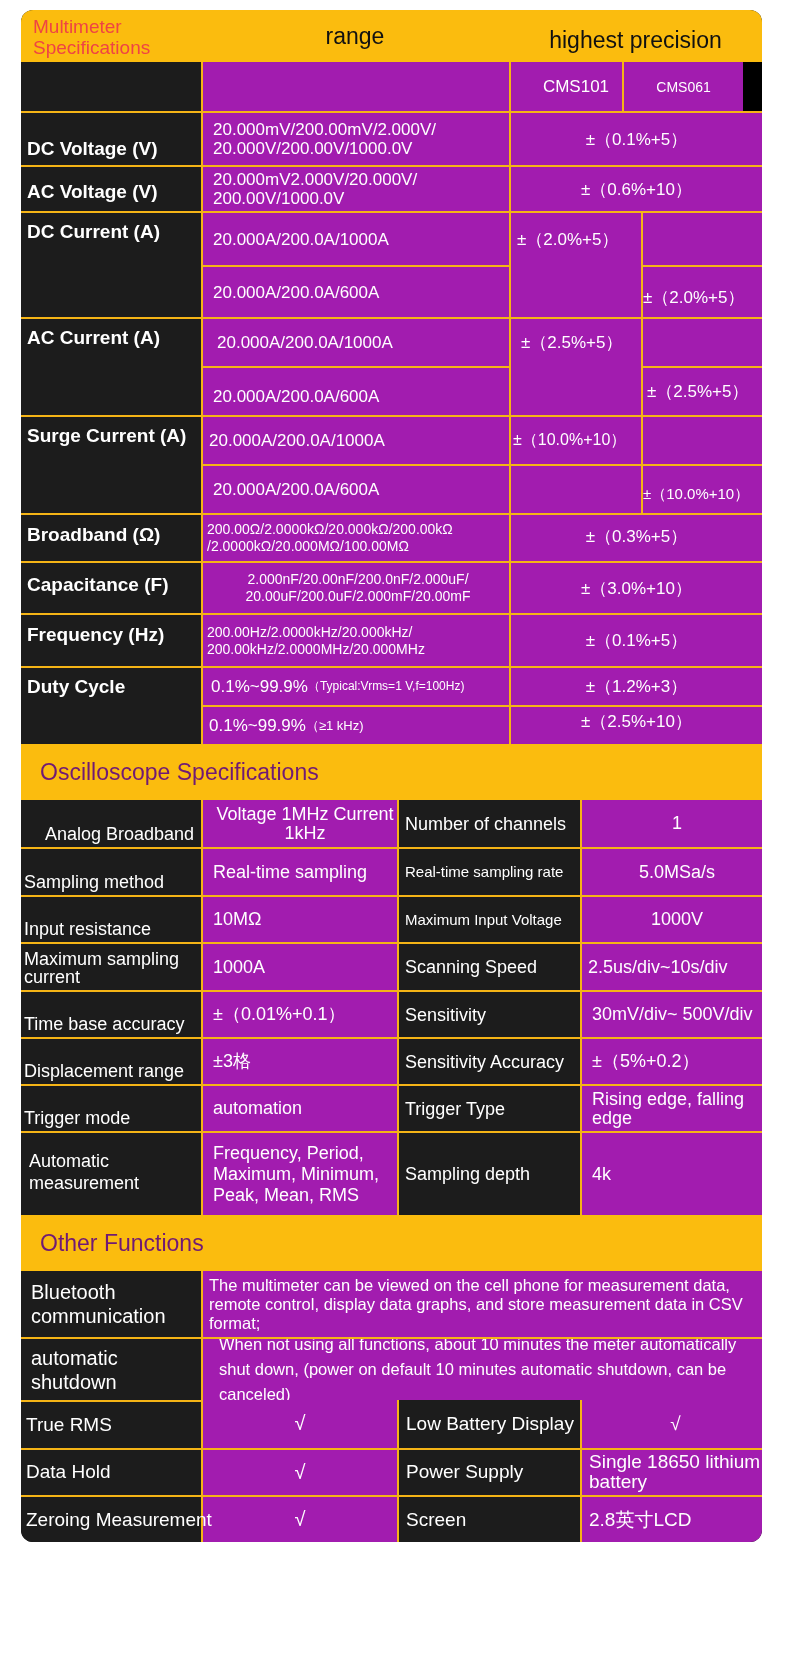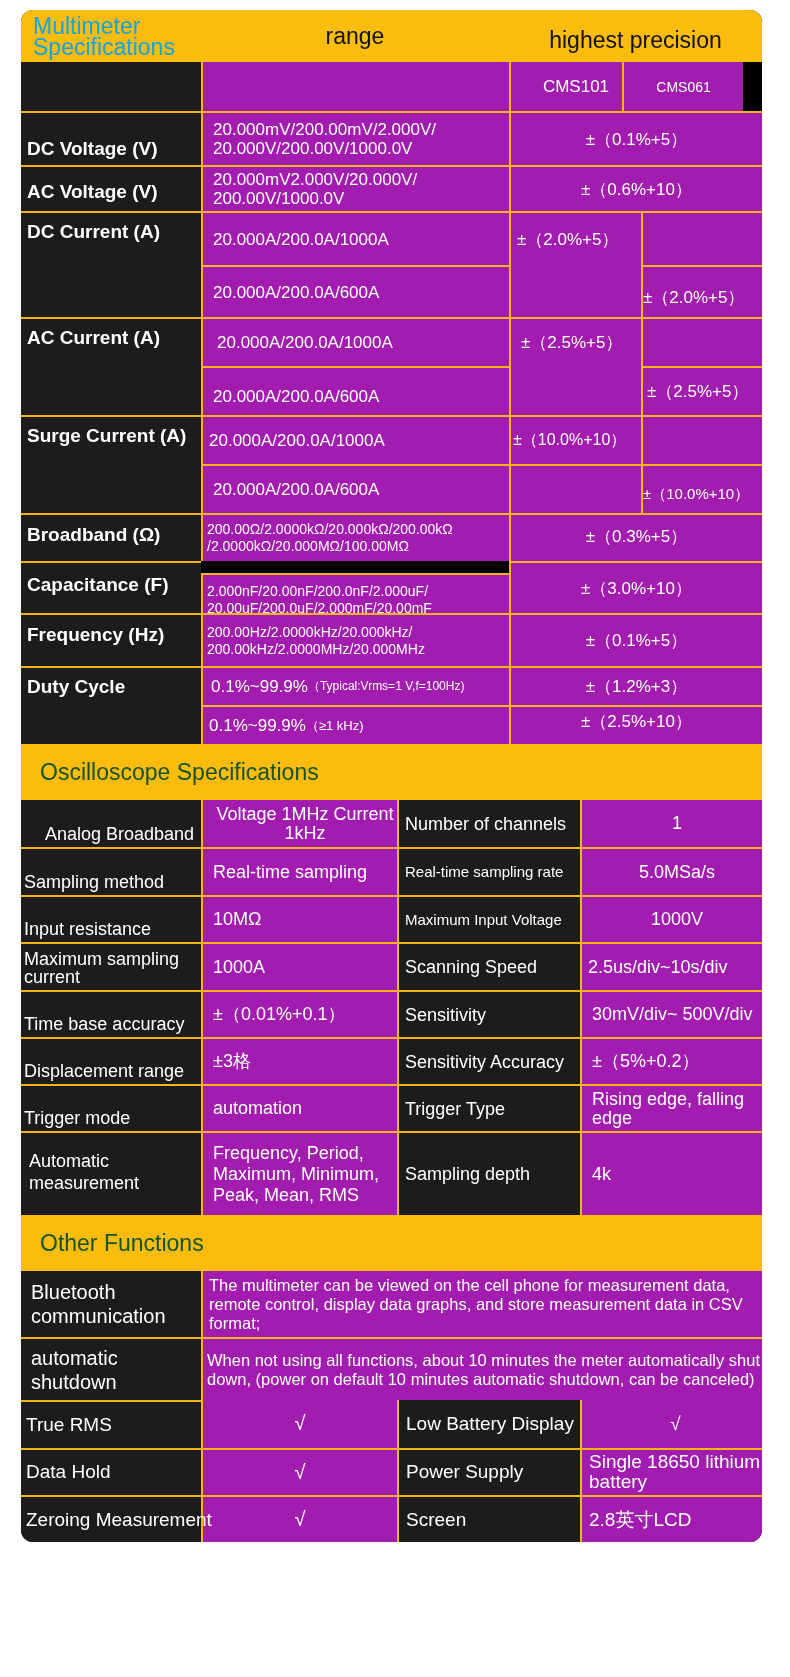--- a/index.html
+++ b/index.html
@@ -1,18 +1,18 @@
 <!DOCTYPE html>
 <html><head>
 <meta charset="utf-8">
 <style>
   html, body { margin: 0; padding: 0; background: #ffffff; }
   body { width: 790px; height: 1677px; position: relative; font-family: "Liberation Sans", "DejaVu Sans", sans-serif; }
   .sheet { position: absolute; left: 21px; top: 10px; width: 741px; border-radius: 12px; overflow: hidden; background: #000; }
-  .y { background: #fbbc0e; color: #14532d; }
+  .y { background: #fbbc0e; color: #701a75; }
   .c { position: absolute; box-sizing: border-box; color: #fff; display: flex; align-items: center; overflow: hidden; white-space: nowrap; }
   .g { background: #1c1c1c; }
   .b { background: #a21caf; }
   .bl { border-left: 2px solid #f5b416; }
   .bt { border-top: 2px solid #f5b416; }
   .ctr { justify-content: center; text-align: center; }
   .top { align-items: flex-start; padding-top: 8px; }
   .bot { align-items: flex-end; padding-bottom: 4px; }
   .lab { font-size: 19px; font-weight: bold; padding-left: 6px; }
   .val { font-size: 17px; padding-left: 10px; line-height: 19px; white-space: normal; }
@@ -22,21 +22,21 @@
   .oval { font-size: 18px; padding-left: 10px; line-height: 19px; white-space: normal; }
   .sechead { position: absolute; left: 0; width: 741px; box-sizing: border-box; padding-left: 19px; font-size: 23px; display: flex; align-items: center; }
   .tiny { font-size: 12px; }
 </style>
 </head>
 <body>
 
 <div class="sheet" style="height:1532px;">
 
   <div class="c y" style="left:0;top:0;width:741px;height:52px;"></div>
-  <div class="c" style="left:12px;top:2px;width:170px;height:50px;color:#0ea5e9;font-size:23px;line-height:21px;white-space:normal;">Multimeter Specifications</div>
+  <div class="c" style="left:12px;top:2px;width:170px;height:50px;color:#ef4444;font-size:19px;line-height:21px;white-space:normal;">Multimeter Specifications</div>
   <div class="c ctr" style="left:180px;top:0;width:308px;height:52px;color:#111;font-size:23px;">range</div>
   <div class="c ctr" style="left:488px;top:4px;width:253px;height:52px;color:#111;font-size:23px;">highest precision</div>
 
   <div class="c g" style="left:0;top:52px;width:180px;height:49px;"></div>
   <div class="c b bl" style="left:180px;top:52px;width:308px;height:49px;"></div>
   <div class="c b bl ctr" style="left:488px;top:52px;width:132px;height:49px;font-size:17px;">CMS101</div>
   <div class="c b bl ctr" style="left:601px;top:52px;width:121px;height:49px;font-size:14px;">CMS061</div>
 
   <div class="c g bt lab" style="left:0;top:101px;width:180px;height:54px;padding-top:19px;">DC Voltage (V)</div>
   <div class="c b bt bl val" style="left:180px;top:101px;width:308px;height:54px;width:308px;">20.000mV/200.00mV/2.000V/ 20.000V/200.00V/1000.0V</div>
@@ -68,21 +68,21 @@
   <div class="c b bt bl" style="left:620px;top:405px;width:121px;height:49px;"></div>
   <div class="c b bt bl val" style="left:180px;top:454px;width:308px;height:49px;">20.000A/200.0A/600A</div>
   <div class="c b bt bl" style="left:488px;top:454px;width:132px;height:49px;"></div>
   <div class="c b bt bl" style="left:620px;top:454px;width:121px;height:49px;font-size:15px;padding-top:10px;">±（10.0%+10）</div>
 
   <div class="c g bt lab" style="left:0;top:503px;width:180px;height:48px;padding-bottom:6px;">Broadband (Ω)</div>
   <div class="c b bt bl val sm" style="left:180px;top:503px;width:308px;height:48px;">200.00Ω/2.0000kΩ/20.000kΩ/200.00kΩ /2.0000kΩ/20.000MΩ/100.00MΩ</div>
   <div class="c b bt bl ctr acc" style="left:488px;top:503px;width:253px;height:48px;padding-bottom:4px;">±（0.3%+5）</div>
 
   <div class="c g bt lab" style="left:0;top:551px;width:180px;height:52px;padding-bottom:6px;">Capacitance (F)</div>
-  <div class="c b bt bl val sm" style="left:180px;top:563px;width:308px;height:52px;">2.000nF/20.00nF/200.0nF/2.000uF/ 20.00uF/200.0uF/2.000mF/20.00mF</div>
+  <div class="c b bt bl val sm" style="left:180px;top:551px;width:308px;height:52px;text-align:center;">2.000nF/20.00nF/200.0nF/2.000uF/ 20.00uF/200.0uF/2.000mF/20.00mF</div>
   <div class="c b bt bl ctr acc" style="left:488px;top:551px;width:253px;height:52px;">±（3.0%+10）</div>
 
   <div class="c g bt lab" style="left:0;top:603px;width:180px;height:53px;padding-bottom:12px;">Frequency (Hz)</div>
   <div class="c b bt bl val sm" style="left:180px;top:603px;width:308px;height:53px;">200.00Hz/2.0000kHz/20.000kHz/ 200.00kHz/2.0000MHz/20.000MHz</div>
   <div class="c b bt bl ctr acc" style="left:488px;top:603px;width:253px;height:53px;">±（0.1%+5）</div>
 
   <div class="c g bt lab top" style="left:0;top:656px;width:180px;height:78px;">Duty Cycle</div>
   <div class="c b bt bl" style="left:180px;top:656px;width:308px;height:39px;padding-left:8px;font-size:17px;">
     <span>0.1%~99.9%</span>
     <span class="tiny">（Typical:Vrms=1 V,f=100Hz)</span>
@@ -130,21 +130,21 @@
       <div class="c g olab bl bt" style="left:376px;top:1121px;width:183px;height:84px;padding-left:6px;">Sampling depth</div>
       <div class="c b oval bl bt" style="left:559px;top:1121px;width:182px;height:84px;">4k</div>
     </div>
 
   <div class="sechead y" style="top:1205px;height:56px;">Other Functions</div>
 
   <div class="c g lab" style="left:0;top:1261px;width:180px;height:66px;font-weight:normal;font-size:20px;line-height:24px;white-space:normal;padding-left:10px;">Bluetooth communication</div>
   <div class="c b bl" style="left:180px;top:1261px;width:561px;height:66px;font-size:16.5px;line-height:19px;white-space:normal;padding-left:6px;">The multimeter can be viewed on the cell phone for measurement data, remote control, display data graphs, and store measurement data in CSV format;</div>
 
   <div class="c g bt lab" style="left:0;top:1327px;width:180px;height:63px;font-weight:normal;font-size:20px;line-height:24px;white-space:normal;padding-left:10px;">automatic shutdown</div>
-  <div class="c b bt bl" style="left:180px;top:1327px;width:561px;height:63px;font-size:16.5px;line-height:19px;white-space:normal;padding-left:4px;">When not using all functions, about 10 minutes the meter automatically shut down, (power on default 10 minutes automatic shutdown, can be canceled)</div>
+  <div class="c b bt bl" style="left:180px;top:1327px;width:561px;height:63px;font-size:16.5px;line-height:25px;white-space:normal;padding-left:16px;">When not using all functions, about 10 minutes the meter automatically shut down, (power on default 10 minutes automatic shutdown, can be canceled)</div>
 
   <div id="oth">
       <div class="c g olab bt" style="left:0;top:1390px;width:180px;height:47.5px;font-size:19px;padding-left:5px;white-space:nowrap;overflow:visible;z-index:2;background:transparent;">True RMS</div>
       <div class="c g" style="left:0;top:1390px;width:180px;height:47.5px;z-index:0;"></div>
       <div class="c b bl ctr" style="left:180px;top:1390px;width:196px;height:47.5px;font-size:20px;z-index:1;">√</div>
       <div class="c g olab bl" style="left:376px;top:1390px;width:183px;height:47.5px;font-size:19px;padding-left:7px;white-space:nowrap;overflow:visible;z-index:2;">Low Battery Display</div>
       <div class="c b oval bl ctr" style="left:559px;top:1390px;width:182px;height:47.5px;font-size:19px;padding-left:7px;line-height:20px;z-index:1;">√</div>
       <div class="c g olab bt" style="left:0;top:1437.5px;width:180px;height:47.5px;font-size:19px;padding-left:5px;white-space:nowrap;overflow:visible;z-index:2;background:transparent;">Data Hold</div>
       <div class="c g" style="left:0;top:1437.5px;width:180px;height:47.5px;z-index:0;border-top:2px solid #f5b416;"></div>
       <div class="c b bl ctr bt" style="left:180px;top:1437.5px;width:196px;height:47.5px;font-size:20px;z-index:1;">√</div>

